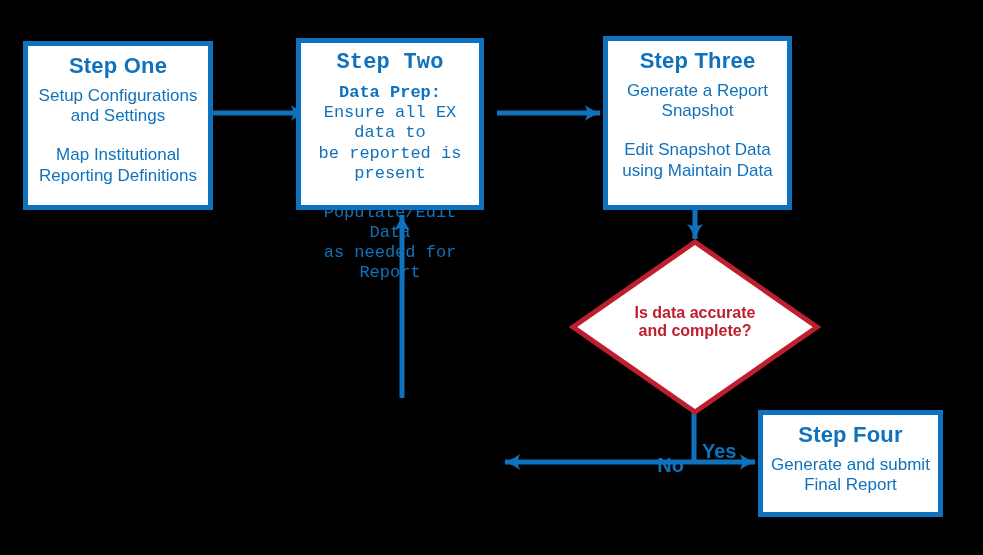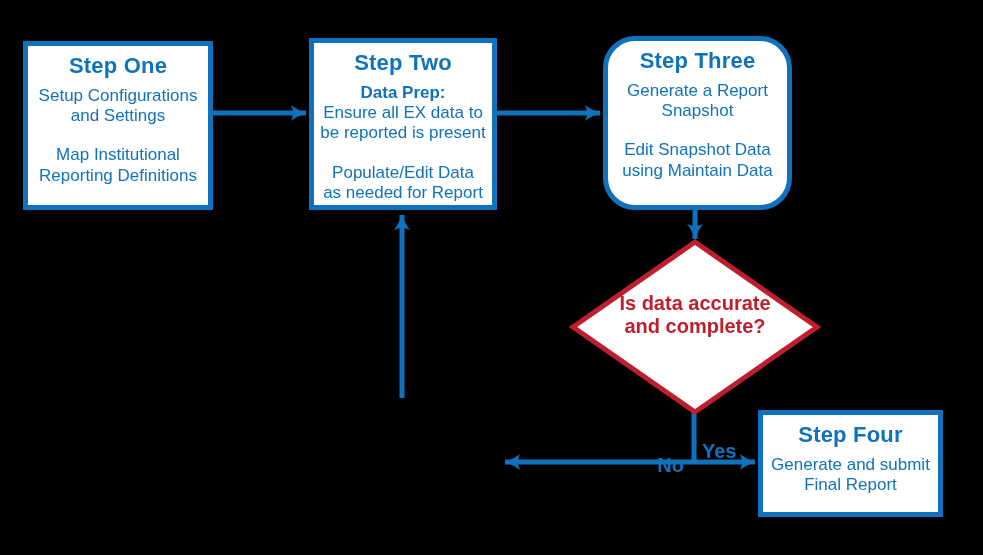--- a/index.html
+++ b/index.html
@@ -36,30 +36,30 @@
   }
   .box-para {
     font-size: 17px;
     line-height: 1.18;
     white-space: pre-line;
     margin-bottom: 19px;
   }
   .box-para.lead-bold { font-weight: bold; margin-bottom: 0; }
   .box-para.no-gap { margin-bottom: 0; }
   #box-step-one   { left: 23px;  top: 41px;  width: 190px; height: 169px; }
-  #box-step-two   { left: 309px; top: 38px;  width: 188px; height: 172px; }
-  #box-step-three { left: 603px; top: 36px;  width: 189px; height: 174px; border-radius: 32px; }
+  #box-step-two   { left: 296px; top: 38px;  width: 188px; height: 172px; font-family: Liberation Mono, monospace; }
+  #box-step-three { left: 603px; top: 36px;  width: 189px; height: 174px; }
   #box-troubleshooting { left: 313px; top: 398px; width: 185px; height: 110px; }
   #box-step-four  { left: 758px; top: 410px; width: 185px; height: 107px; }
   #decision-text {
     position: absolute;
-    left: 573px; top: 292px; width: 244px;
+    left: 573px; top: 304px; width: 244px;
     color: var(--red);
     font-weight: bold;
-    font-size: 20px;
+    font-size: 16px;
     line-height: 1.15;
     text-align: center;
     white-space: pre-line;
   }
   .branch-label {
     position: absolute;
     color: var(--blue);
     font-weight: bold;
     font-size: 20px;
     line-height: 1;

